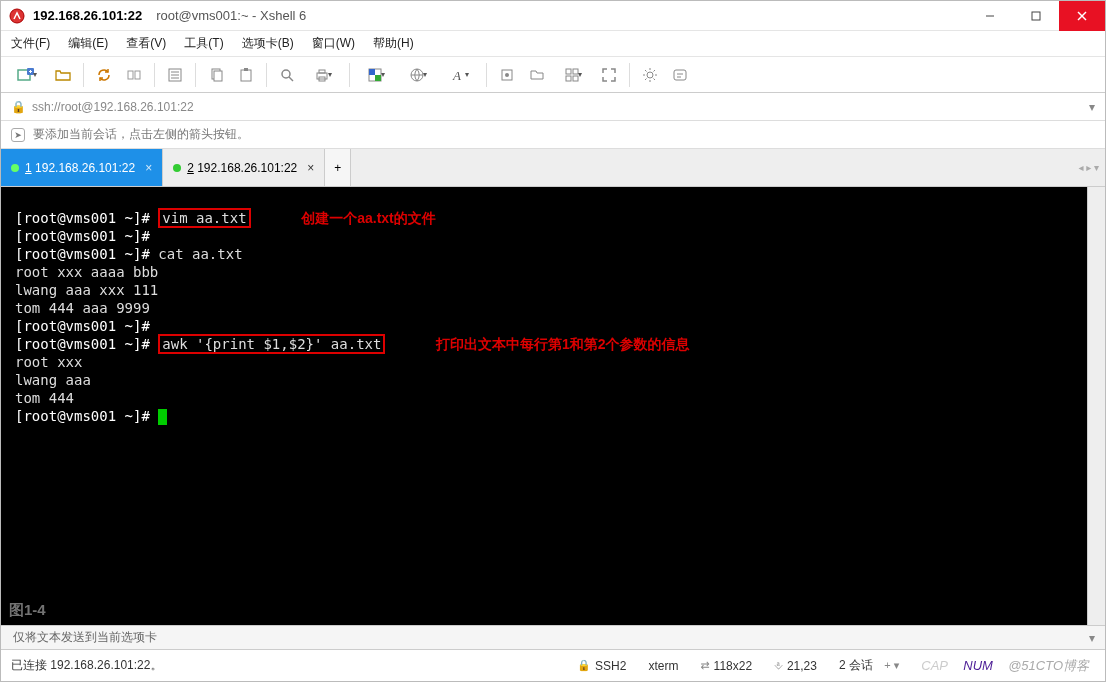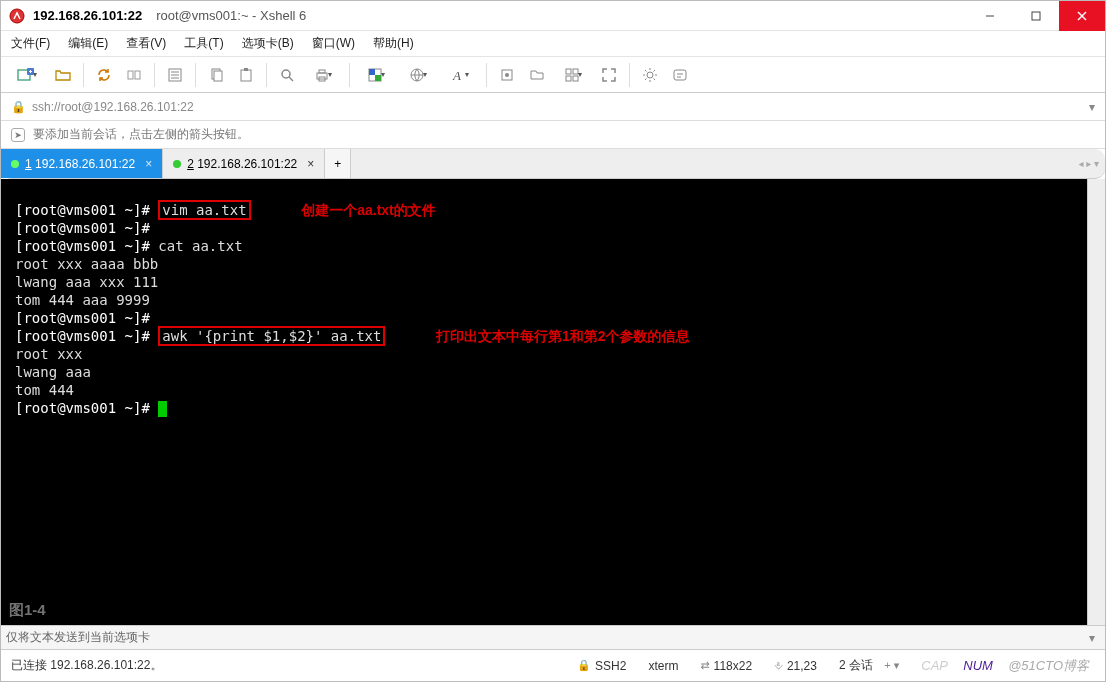--- a/index.html
+++ b/index.html
@@ -22,40 +22,40 @@
 .toolbar .tsep { width: 1px; height: 24px; background: #ddd; margin: 0 4px; }
 .toolbar .drop { font-size: 8px; color: #555; margin-left: -2px; }
 
 .addressbar { height: 28px; border-bottom: 1px solid #ddd; display: flex; align-items: center; padding: 0 10px; color: #888; font-size: 12px; position: relative; }
 .addressbar .lock { margin-right: 6px; color: #aaa; }
 .addressbar .arrow { position: absolute; right: 10px; color: #888; }
 
 .infobar { height: 28px; border-bottom: 1px solid #ddd; display: flex; align-items: center; padding: 0 10px; color: #777; font-size: 12px; }
 .infobar .arrow-icon { width: 14px; height: 14px; border: 1px solid #aaa; border-radius: 3px; margin-right: 8px; display: inline-flex; align-items: center; justify-content: center; font-size: 9px; }
 
-.tabbar { height: 30px; background: #eee; border-bottom: 1px solid #ccc; display: flex; align-items: stretch; position: relative; border-radius: 10px; }
+.tabbar { height: 38px; background: #eee; border-bottom: 1px solid #ccc; display: flex; align-items: stretch; position: relative; }
 .tab { display: flex; align-items: center; padding: 0 10px; border-right: 1px solid #ccc; font-size: 12px; gap: 6px; cursor: default; }
 .tab.active { background: #1e90e8; color: #fff; }
 .tab .dot { width: 8px; height: 8px; border-radius: 50%; background: #3c3; }
 .tab.active .dot { background: #6f6; }
 .tab .underline { text-decoration: underline; }
 .tab .close-x { font-size: 12px; margin-left: 4px; opacity: 0.8; }
 .tab.add { width: 26px; justify-content: center; border-right: 1px solid #ccc; background: #f6f6f6; }
 .tabbar .nav-arrows { position: absolute; right: 6px; top: 0; bottom: 0; display: flex; align-items: center; gap: 4px; color: #aaa; font-size: 10px; }
 
 .terminal { flex: 1; background: #000; position: relative; overflow: hidden; font-family: Consolas, monospace; font-size: 14px; line-height: 18px; color: #ddd; }
 .terminal-inner { padding: 4px 14px; white-space: pre; position: relative; }
 .scrollbar-v { position: absolute; right: 0; top: 0; bottom: 0; width: 18px; background: #eee; border-left: 1px solid #ccc; }
 .term-prompt { color: #fff; }
 .red-box { border: 2px solid #d00; padding: 0 2px; }
 .red-annot { color: #d00; font-family: "Microsoft YaHei", sans-serif; font-size: 14px; font-weight: bold; }
 .cursor-block { display: inline-block; width: 9px; height: 16px; background: #0c0; vertical-align: middle; }
 .fig-label { position: absolute; left: 8px; bottom: 6px; color: #737373; font-weight: bold; font-size: 15px; font-family: "Microsoft YaHei", sans-serif; }
 
-.sendbar { height: 24px; background: #f5f5f5; border-top: 1px solid #ccc; display: flex; align-items: center; padding: 0 5px; color: #666; font-size: 12px; position: relative; }
+.sendbar { height: 24px; background: #f5f5f5; border-top: 1px solid #ccc; display: flex; align-items: center; padding: 0 12px; color: #666; font-size: 12px; position: relative; }
 .sendbar .arrow { position: absolute; right: 10px; color: #888; }
 
 .statusbar { height: 32px; border-top: 1px solid #ccc; display: flex; align-items: center; padding: 0 10px; font-size: 12px; color: #333; gap: 10px; }
 .statusbar .spacer { flex: 1; }
 .statusbar .seg { display: flex; align-items: center; gap: 4px; padding: 0 6px; }
 .statusbar .watermark { color: #aaa; font-style: italic; font-size: 13px; justify-content: space-between; }
 .statusbar .sicon { color: #888; font-size: 11px; }
 </style>
 </head>
 <body>

